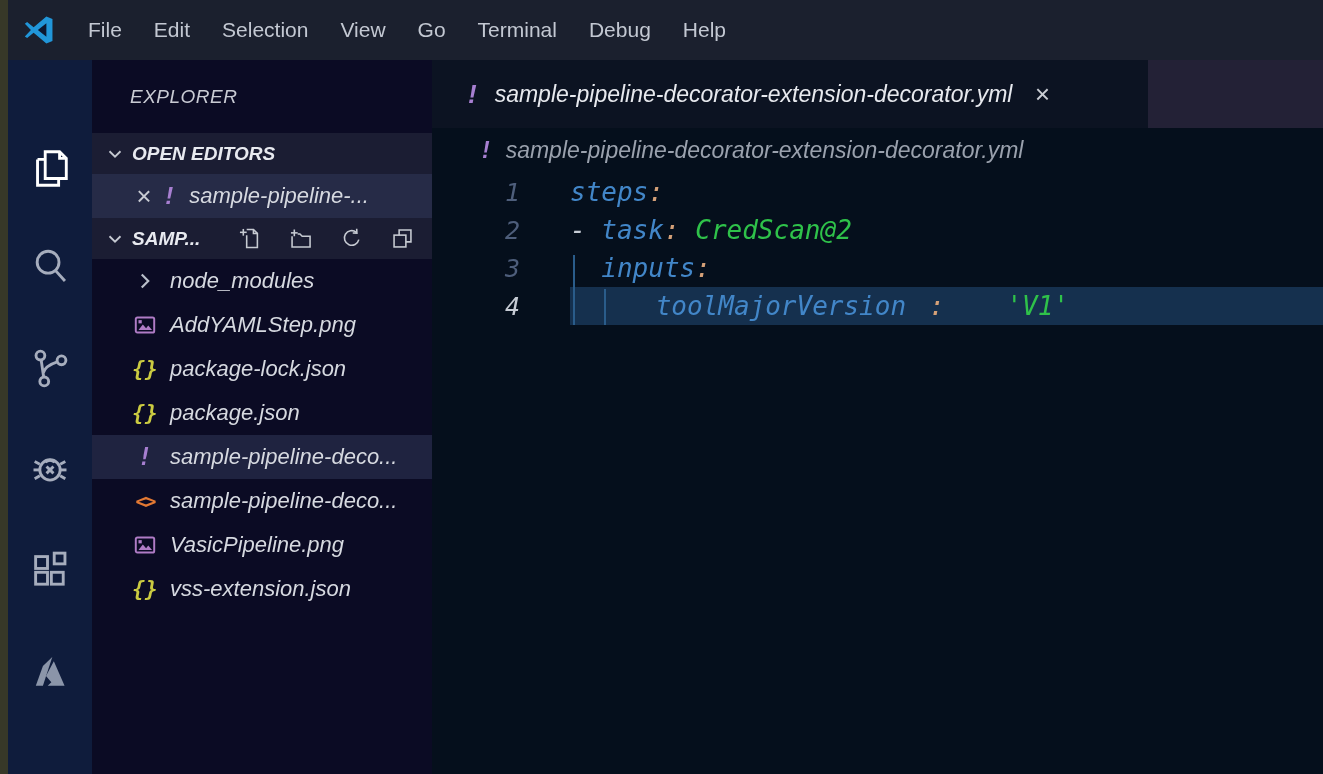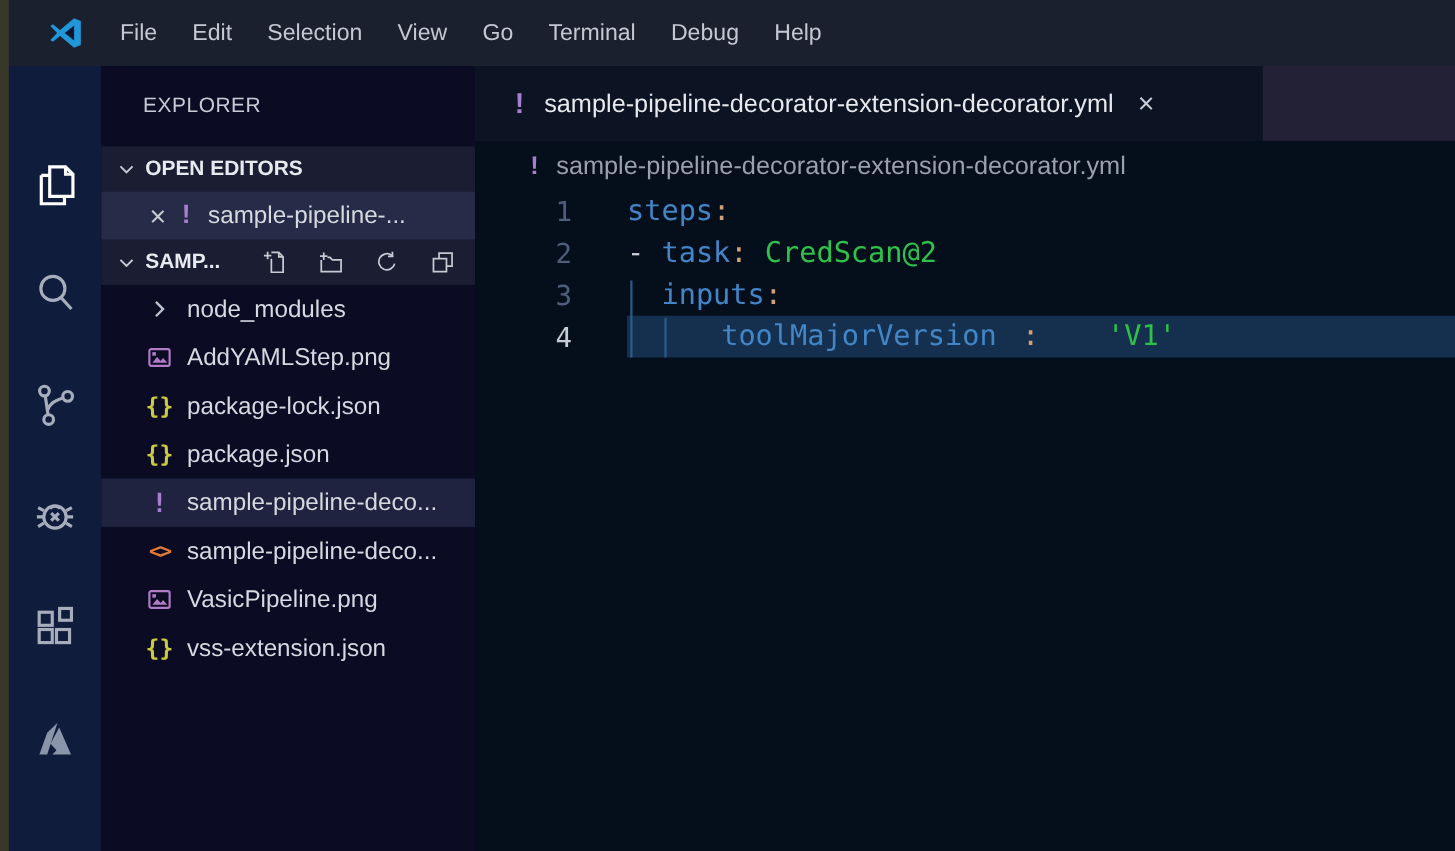--- a/index.html
+++ b/index.html
@@ -13,28 +13,28 @@
     --yaml:#a77fd1; --json:#cbcb41; --html-i:#e37933; --img-i:#b07cc6;
     --tok-key:#4286c8; --tok-colon:#d4a078; --tok-val:#2fc24a; --tok-plain:#c8cdd6;
   }
   *{margin:0;padding:0;box-sizing:border-box;}
   html,body{width:1323px;height:774px;overflow:hidden;background:#000;}
   body{font-family:"Liberation Sans",sans-serif;position:relative;}
   .app{position:absolute;inset:0;display:flex;flex-direction:column;}
   .left-strip{position:absolute;left:0;top:0;width:8px;height:774px;background:var(--strip);z-index:10;}
 
   
-  .titlebar{height:60px;background:var(--titlebar);display:flex;align-items:center;padding-left:21px;flex:0 0 auto;}
+  .titlebar{height:60px;background:var(--titlebar);display:flex;align-items:center;padding-left:0;flex:0 0 auto;}
   .logo{width:34px;height:34px;margin:0 16px 0 22px;flex:0 0 auto;}
   .menubar{display:flex;align-items:center;height:100%;}
   .menu-item{color:var(--menu-text);font-size:21px;padding:0 16px;height:100%;display:flex;align-items:center;cursor:default;}
   .win-title{margin-left:auto;color:var(--wintitle);font-size:21px;white-space:nowrap;overflow:hidden;}
 
   
-  .main{flex:1;display:flex;min-height:0;}
+  .main{flex:1;display:flex;min-height:0;font-style:italic;}
 
   
   .activitybar{width:92px;background:var(--ab);position:relative;padding-left:8px;flex:0 0 auto;}
   .ab-item{position:absolute;left:8px;width:84px;height:72px;display:flex;align-items:center;justify-content:center;cursor:pointer;}
   .ab-item svg{width:46px;height:46px;stroke:var(--icon-gray);stroke-width:1.5;fill:none;}
   .ab-item.active svg{stroke:#ffffff;}
   .ab-item.az svg{stroke:none;fill:#8b95a9;}
 
   
   .sidebar{width:340px;background:var(--sidebar);flex:0 0 auto;display:flex;flex-direction:column;color:var(--file-text);}

